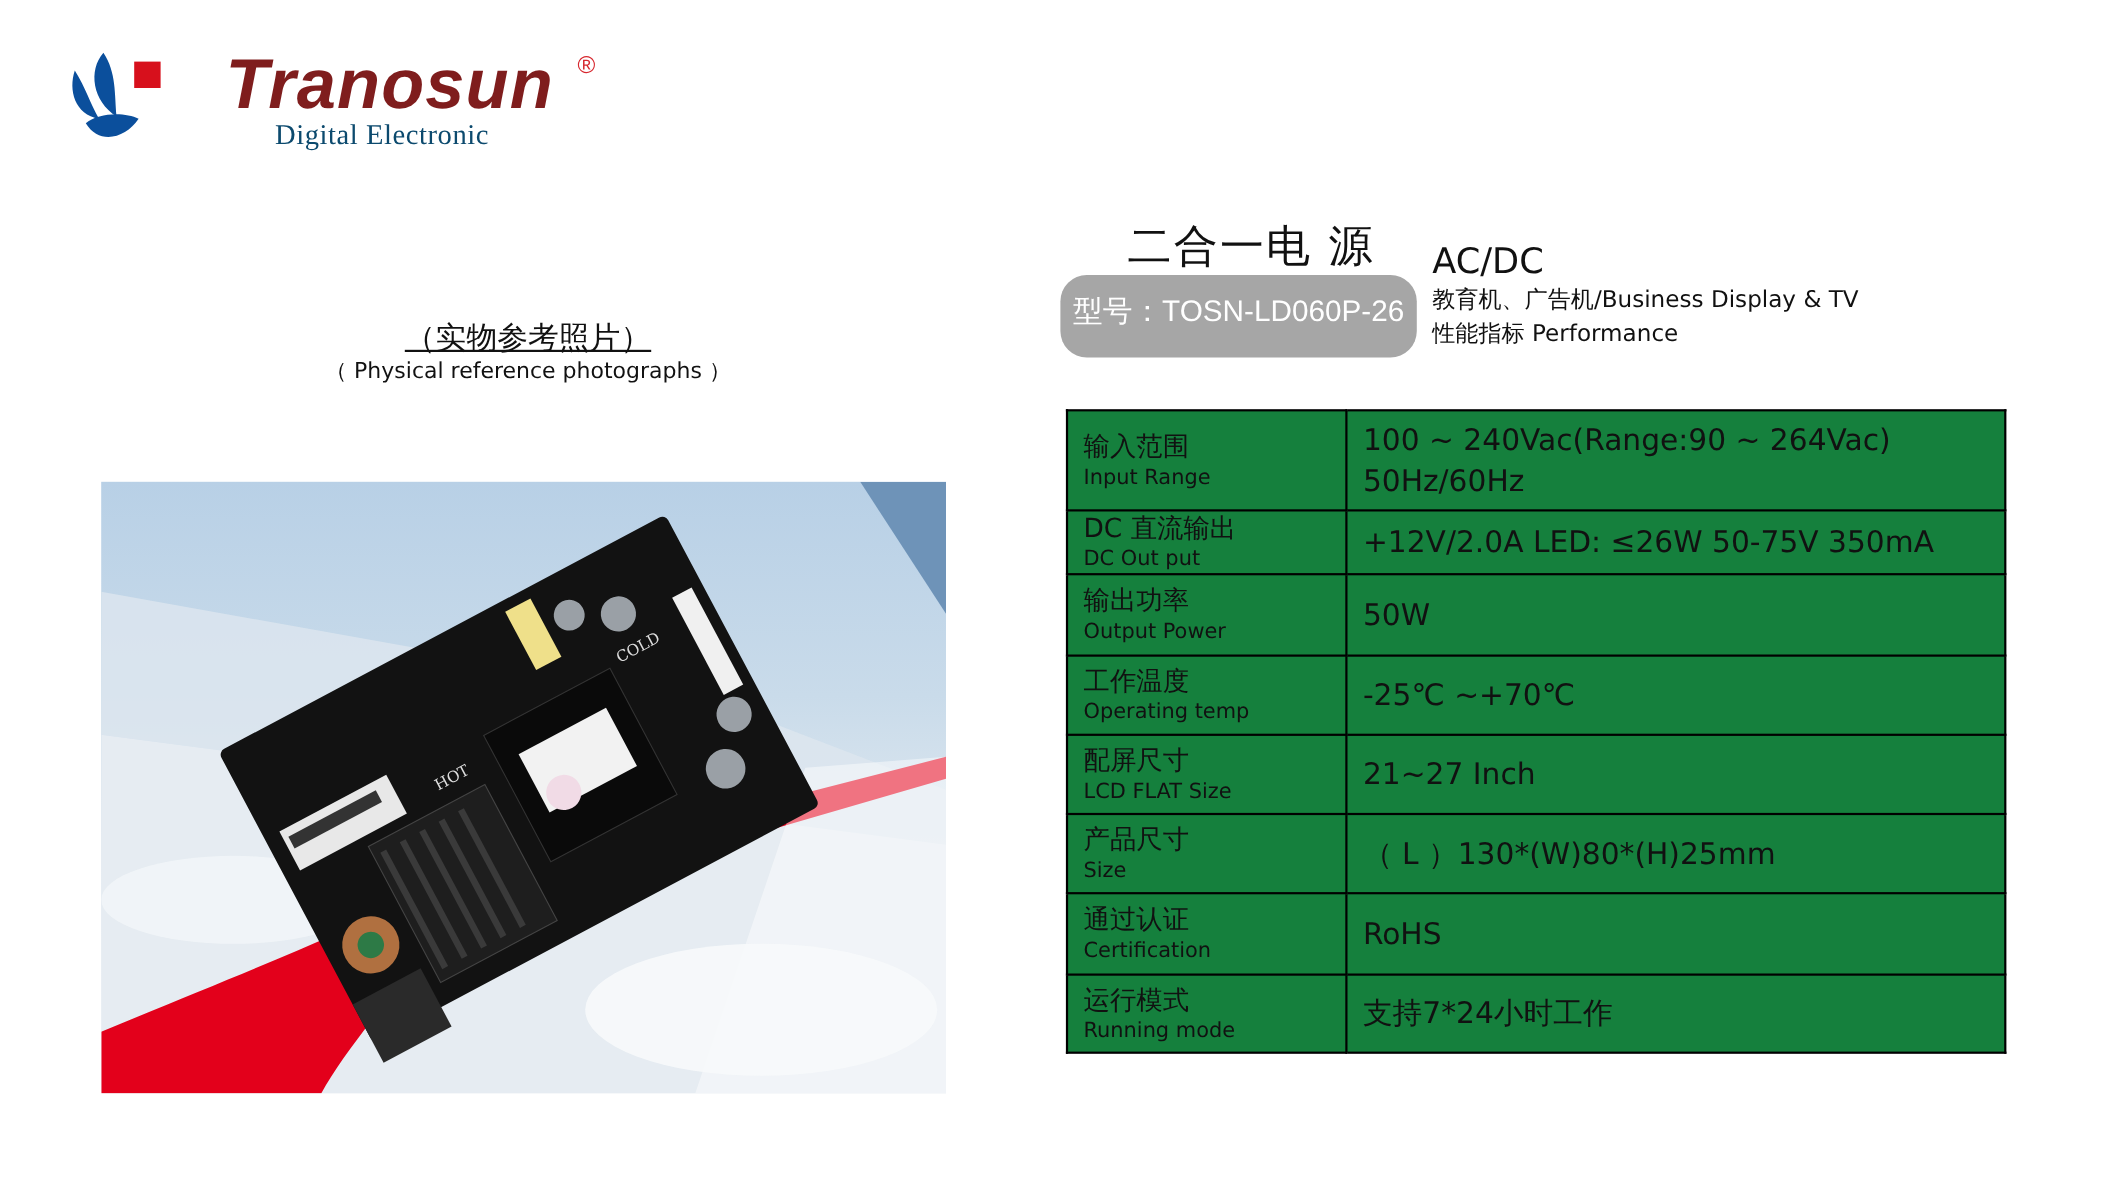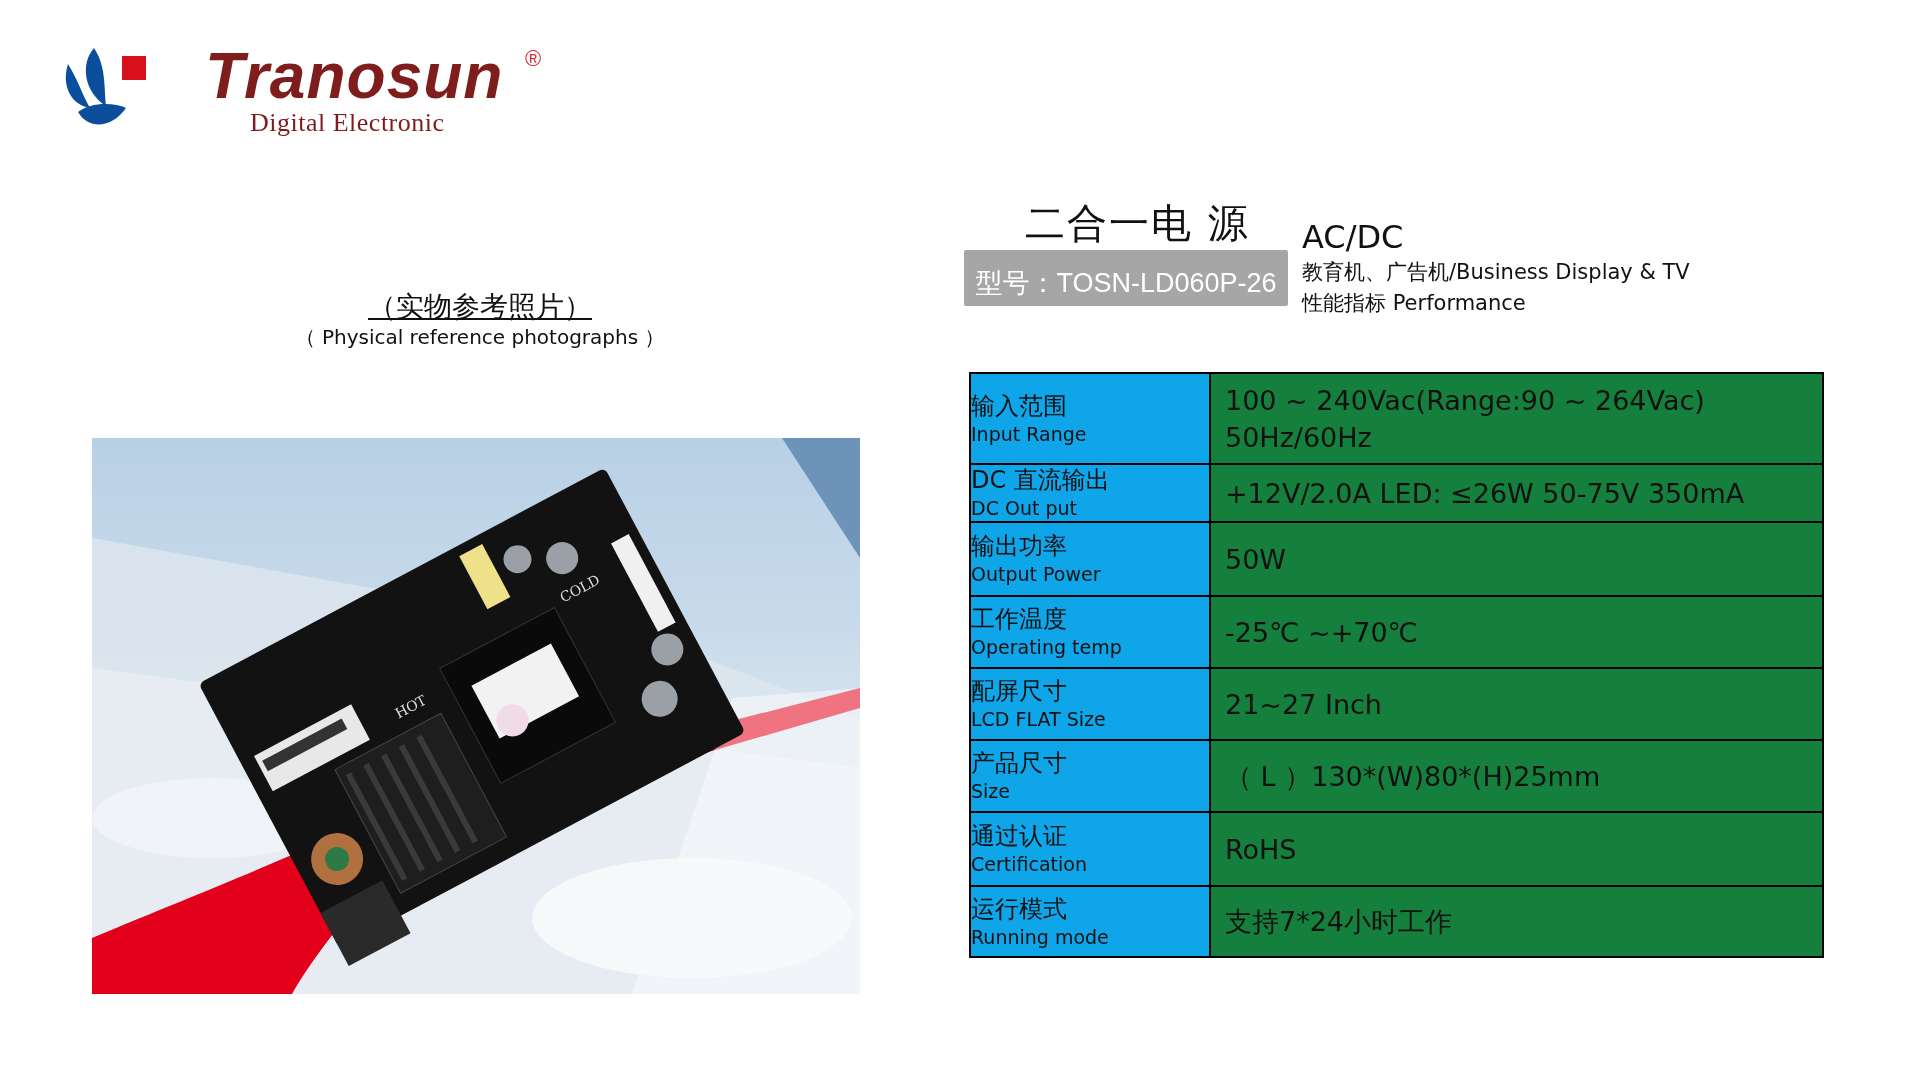--- a/index.html
+++ b/index.html
@@ -16,50 +16,50 @@
     position:absolute; left:145px; top:0px;
     font-family:"Liberation Sans", sans-serif; font-weight:bold; font-style:italic;
     font-size:64px; letter-spacing:1px; color:#7f1d1d; line-height:72px;
   }
   .brand-reg {
     position:absolute; left:465px; top:6px; font-size:22px; color:#d7282f;
     font-family:"Liberation Sans", sans-serif;
   }
   .brand-sub {
     position:absolute; left:190px; top:68px;
-    font-family:"Liberation Serif", serif; font-size:26px; color:#7f1d1d; letter-spacing:0.5px;
+    font-family:"Liberation Serif", serif; font-size:26px; color:#0c4a6e; letter-spacing:0.5px;
   }
   
   .caption { position:absolute; left:250px; top:292px; width:460px; text-align:center; line-height:30px; }
   .caption .cn { font-size:28px;text-decoration:underline; }
   .caption .en { font-size:20px; }
   
   .photo {
     position:absolute; left:92px; top:438px; width:768px; height:556px; overflow:hidden;
     background:linear-gradient(180deg,#b8d0e6 0%,#c9dbea 35%,#dfe8f0 60%,#eef2f6 100%);
   }
   .photo svg { position:absolute; left:0; top:0; }
   
   .title-cn { position:absolute; left:1025px; top:196px; font-size:40px; color:#111; letter-spacing:2px; }
   .model-box {
-    position:absolute; left:964px; top:250px; width:324px; height:56px;
-    background:#a6a6a6; border-radius:2px; color:#fff;
+    position:absolute; left:964px; top:250px; width:324px; height:75px;
+    background:#a6a6a6; border-radius:24px; color:#fff;
     font-size:27px; line-height:67px; text-align:center;
     font-family:"Liberation Sans", "DejaVu Sans", sans-serif;
   }
   .acdc { position:absolute; left:1302px; top:218px; font-size:32px; }
   .app-line { position:absolute; left:1302px; top:258px; font-size:21px; }
   .perf-line { position:absolute; left:1302px; top:289px; font-size:21px; }
   
   .spec-table {
     position:absolute; left:969px; top:372px; width:855px;
     border-collapse:collapse; table-layout:fixed;
   }
   .spec-table td { border:2.5px solid #000; padding:0; vertical-align:middle; }
-  .spec-table td.label { width:238px; background:#0ea5e9; }
+  .spec-table td.label { width:238px; background:#15803d; padding-left:14px; }
   .spec-table td.value { background:#15803d; padding-left:14px; font-size:27px; line-height:37px; }
   .label .cn { font-size:24px; line-height:30px; display:block; }
   .label .en { font-size:19px; line-height:26px; display:block; }
   .value span { display:block; }
 </style>
 </head>
 <body>
 
 <div class="logo">
   <svg class="logo-mark" viewBox="0 0 105 90" width="105" height="90">

